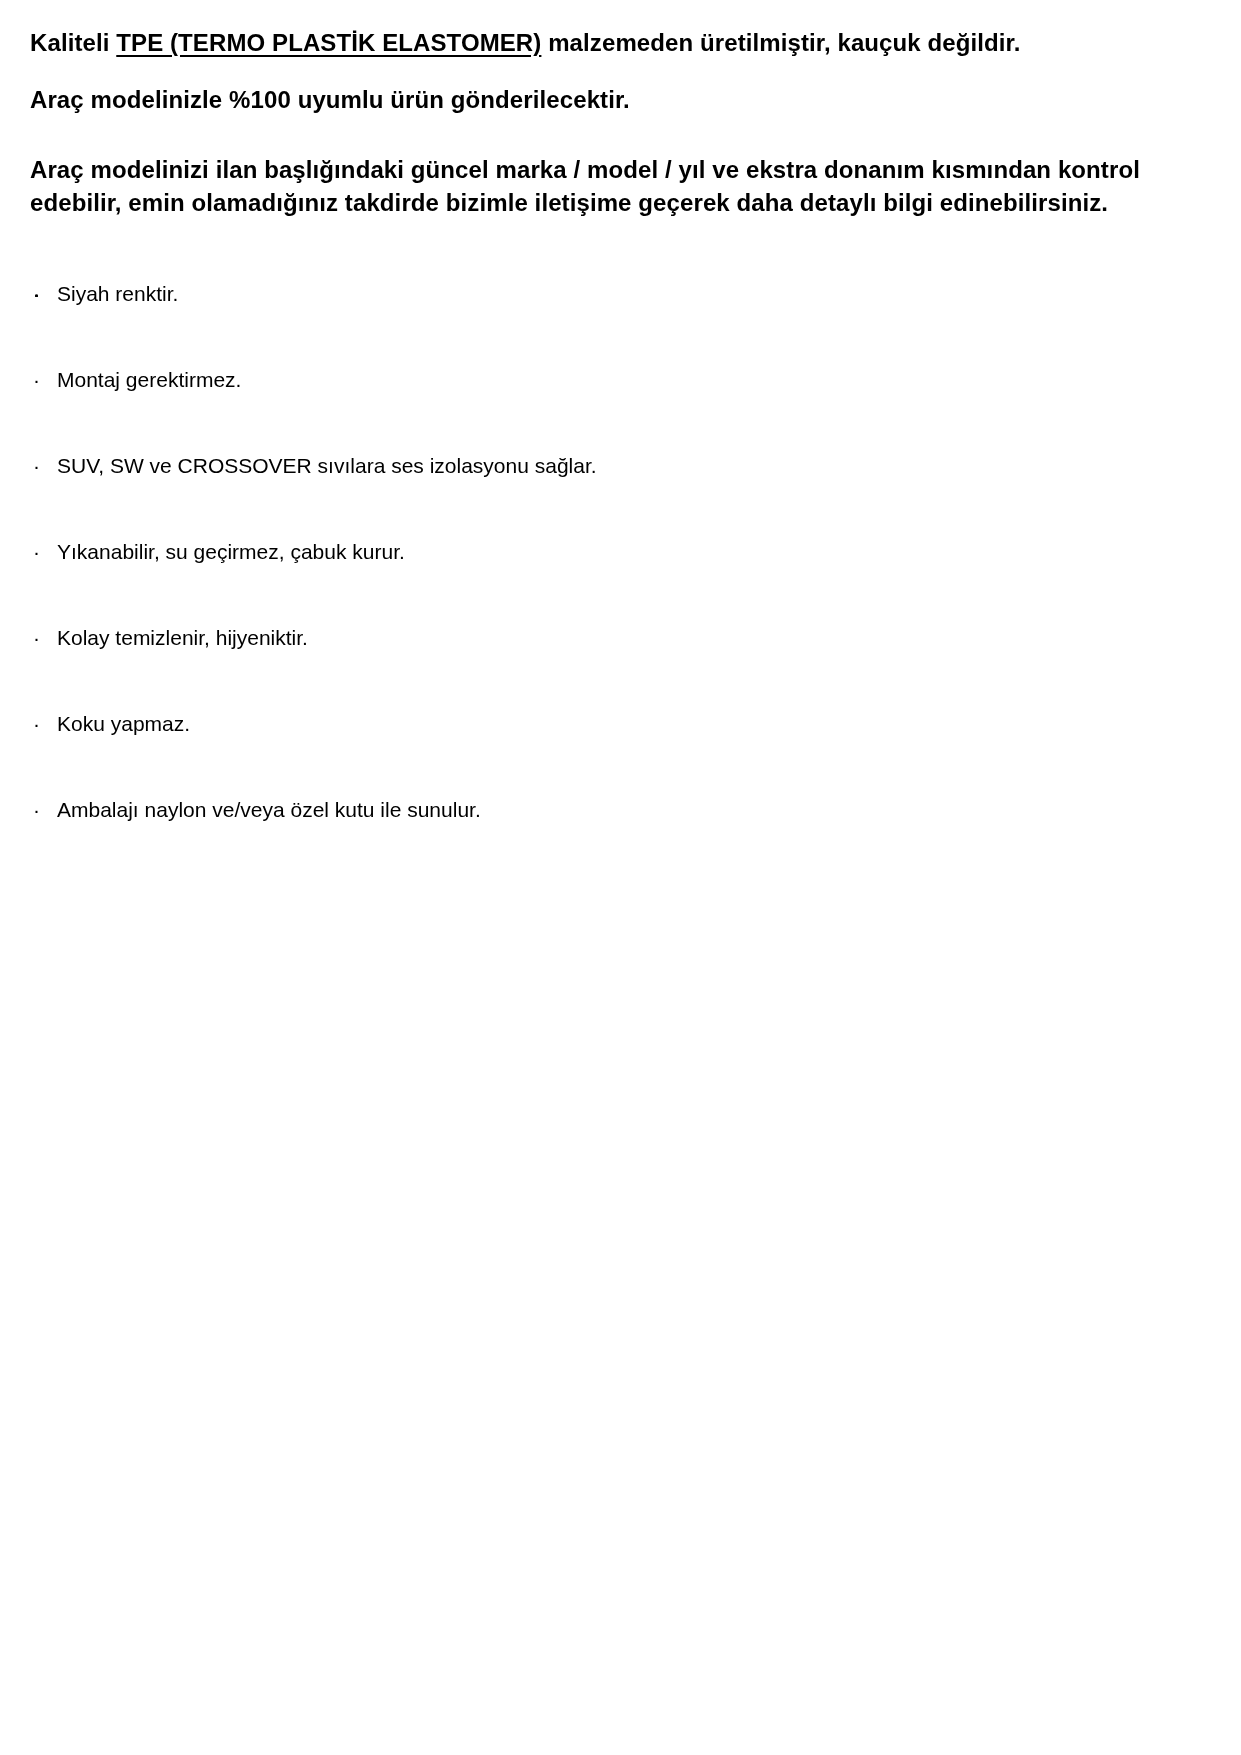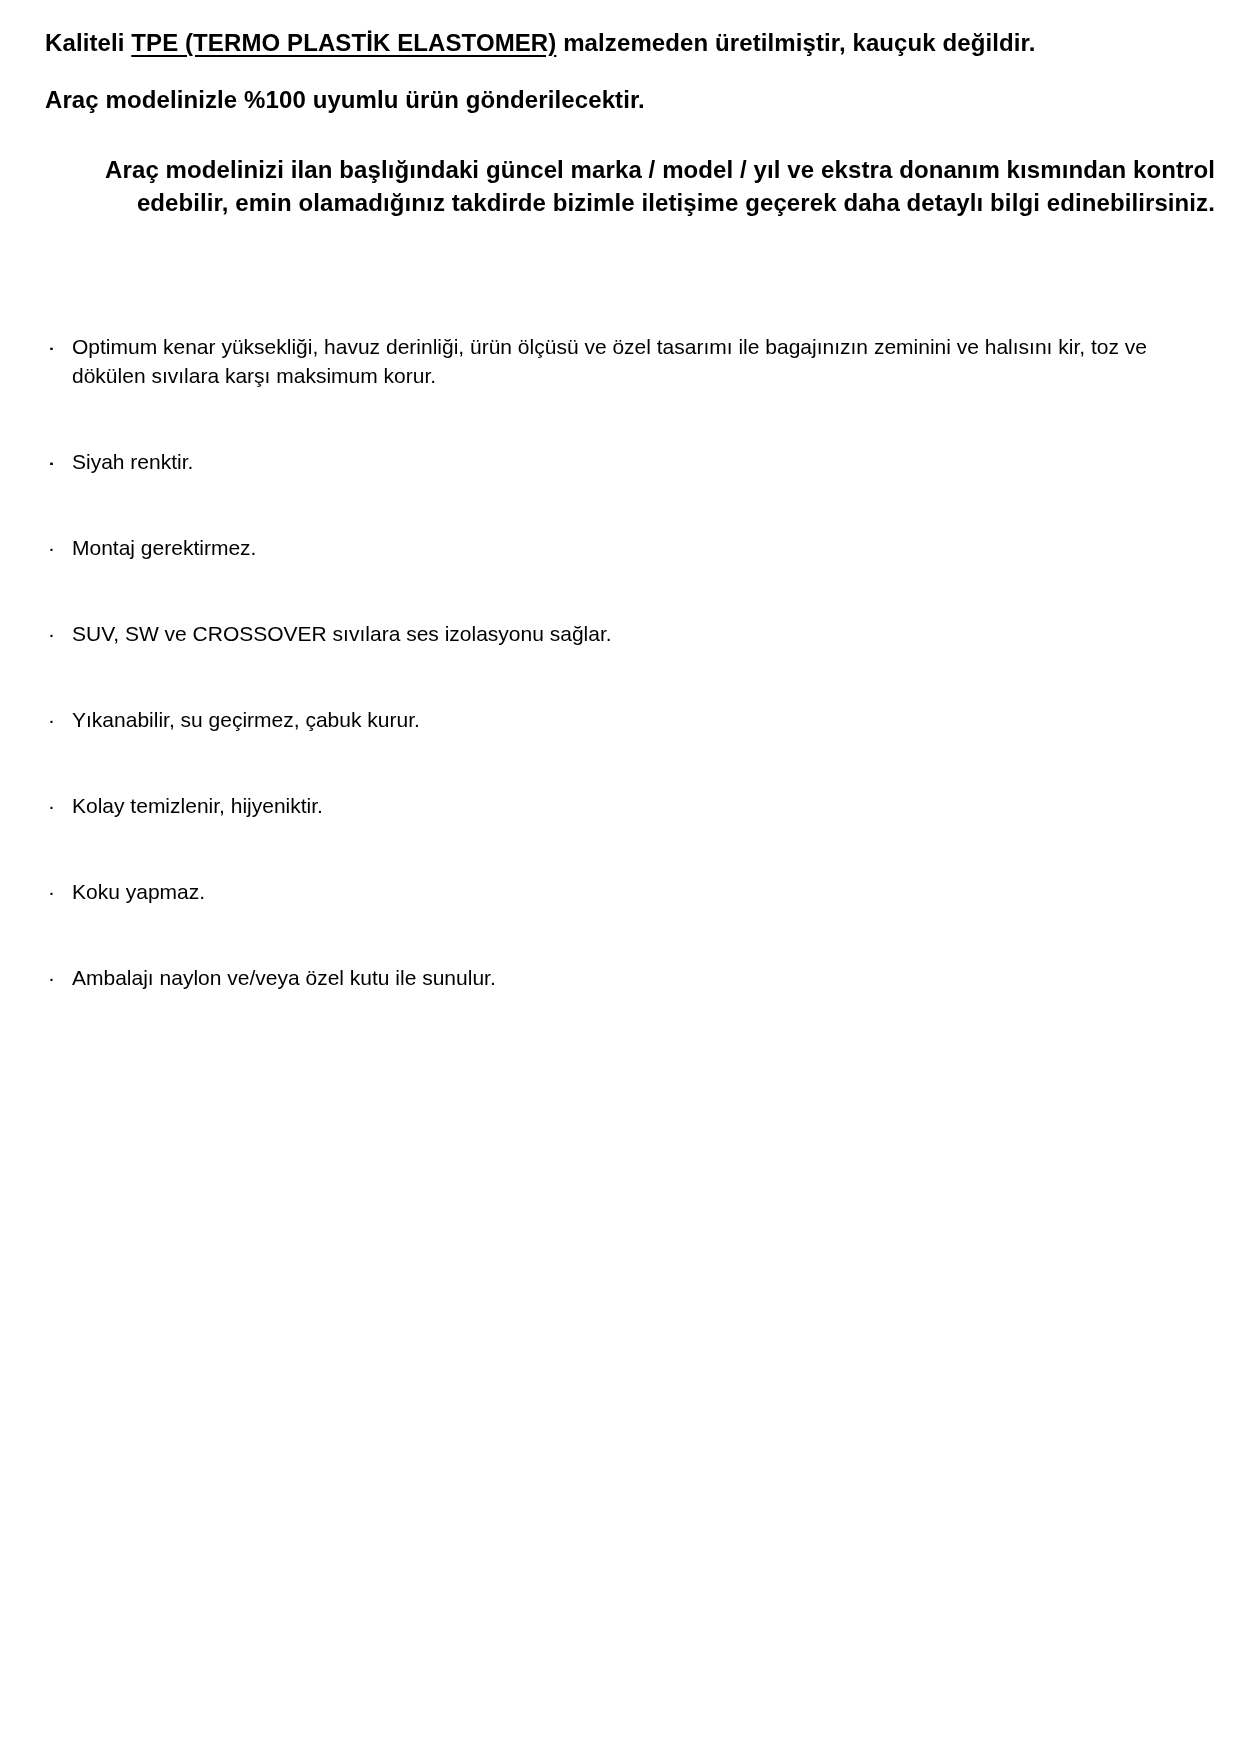--- a/index.html
+++ b/index.html
@@ -8,32 +8,32 @@
     width: 1241px;
     height: 1755px;
     font-family: "Liberation Sans", sans-serif;
     color: #000000;
     overflow: hidden;
   }
   .page {
     width: 1241px;
     height: 1465px;
     background: #ffffff;
-    padding: 26px 26px 0 45px;
+    padding: 26px 26px 0 30px;
   }
   .heading {
     font-weight: bold;
     font-size: 24px;
     line-height: 33px;
     max-width: 1190px;
     letter-spacing: 0.1px;
   }
   .heading-material     { margin-bottom: 24px; }
   .heading-compat       { margin-bottom: 37px; }
-  .heading-check        { margin-bottom: 113px; text-align: right; }
+  .heading-check        { margin-bottom: 60px; }
   .underlined { text-decoration: underline; text-decoration-thickness: 2px; text-underline-offset: 4px; }
   ul.features { list-style: none; }
   li.feature {
     position: relative;
     padding-left: 27px;
     margin-bottom: 57px;
     font-size: 21px;
     line-height: 29px;
     max-width: 1160px;
   }
@@ -57,21 +57,20 @@
   <p class="heading heading-check">Araç modelinizi ilan başlığındaki güncel marka / model / yıl ve ekstra donanım kısmından kontrol edebilir, emin olamadığınız takdirde bizimle iletişime geçerek daha detaylı bilgi edinebilirsiniz.</p>
 
   <ul class="features">
 
       <li class="feature">
         <span class="bullet">·</span>
       </li>
 
       <li class="feature">
         <span class="bullet">·</span>
-        <span class="txt">Optimum kenar yüksekliği, havuz derinliği, ürün ölçüsü ve özel tasarımı ile bagajınızın zeminini ve halısını kir, toz ve dökülen sıvılara karşı maksimum korur.</span>
       </li>
 
       <li class="feature">
         <span class="bullet">·</span>
       </li>
 
       <li class="feature">
         <span class="bullet">·</span>
       </li>
 

